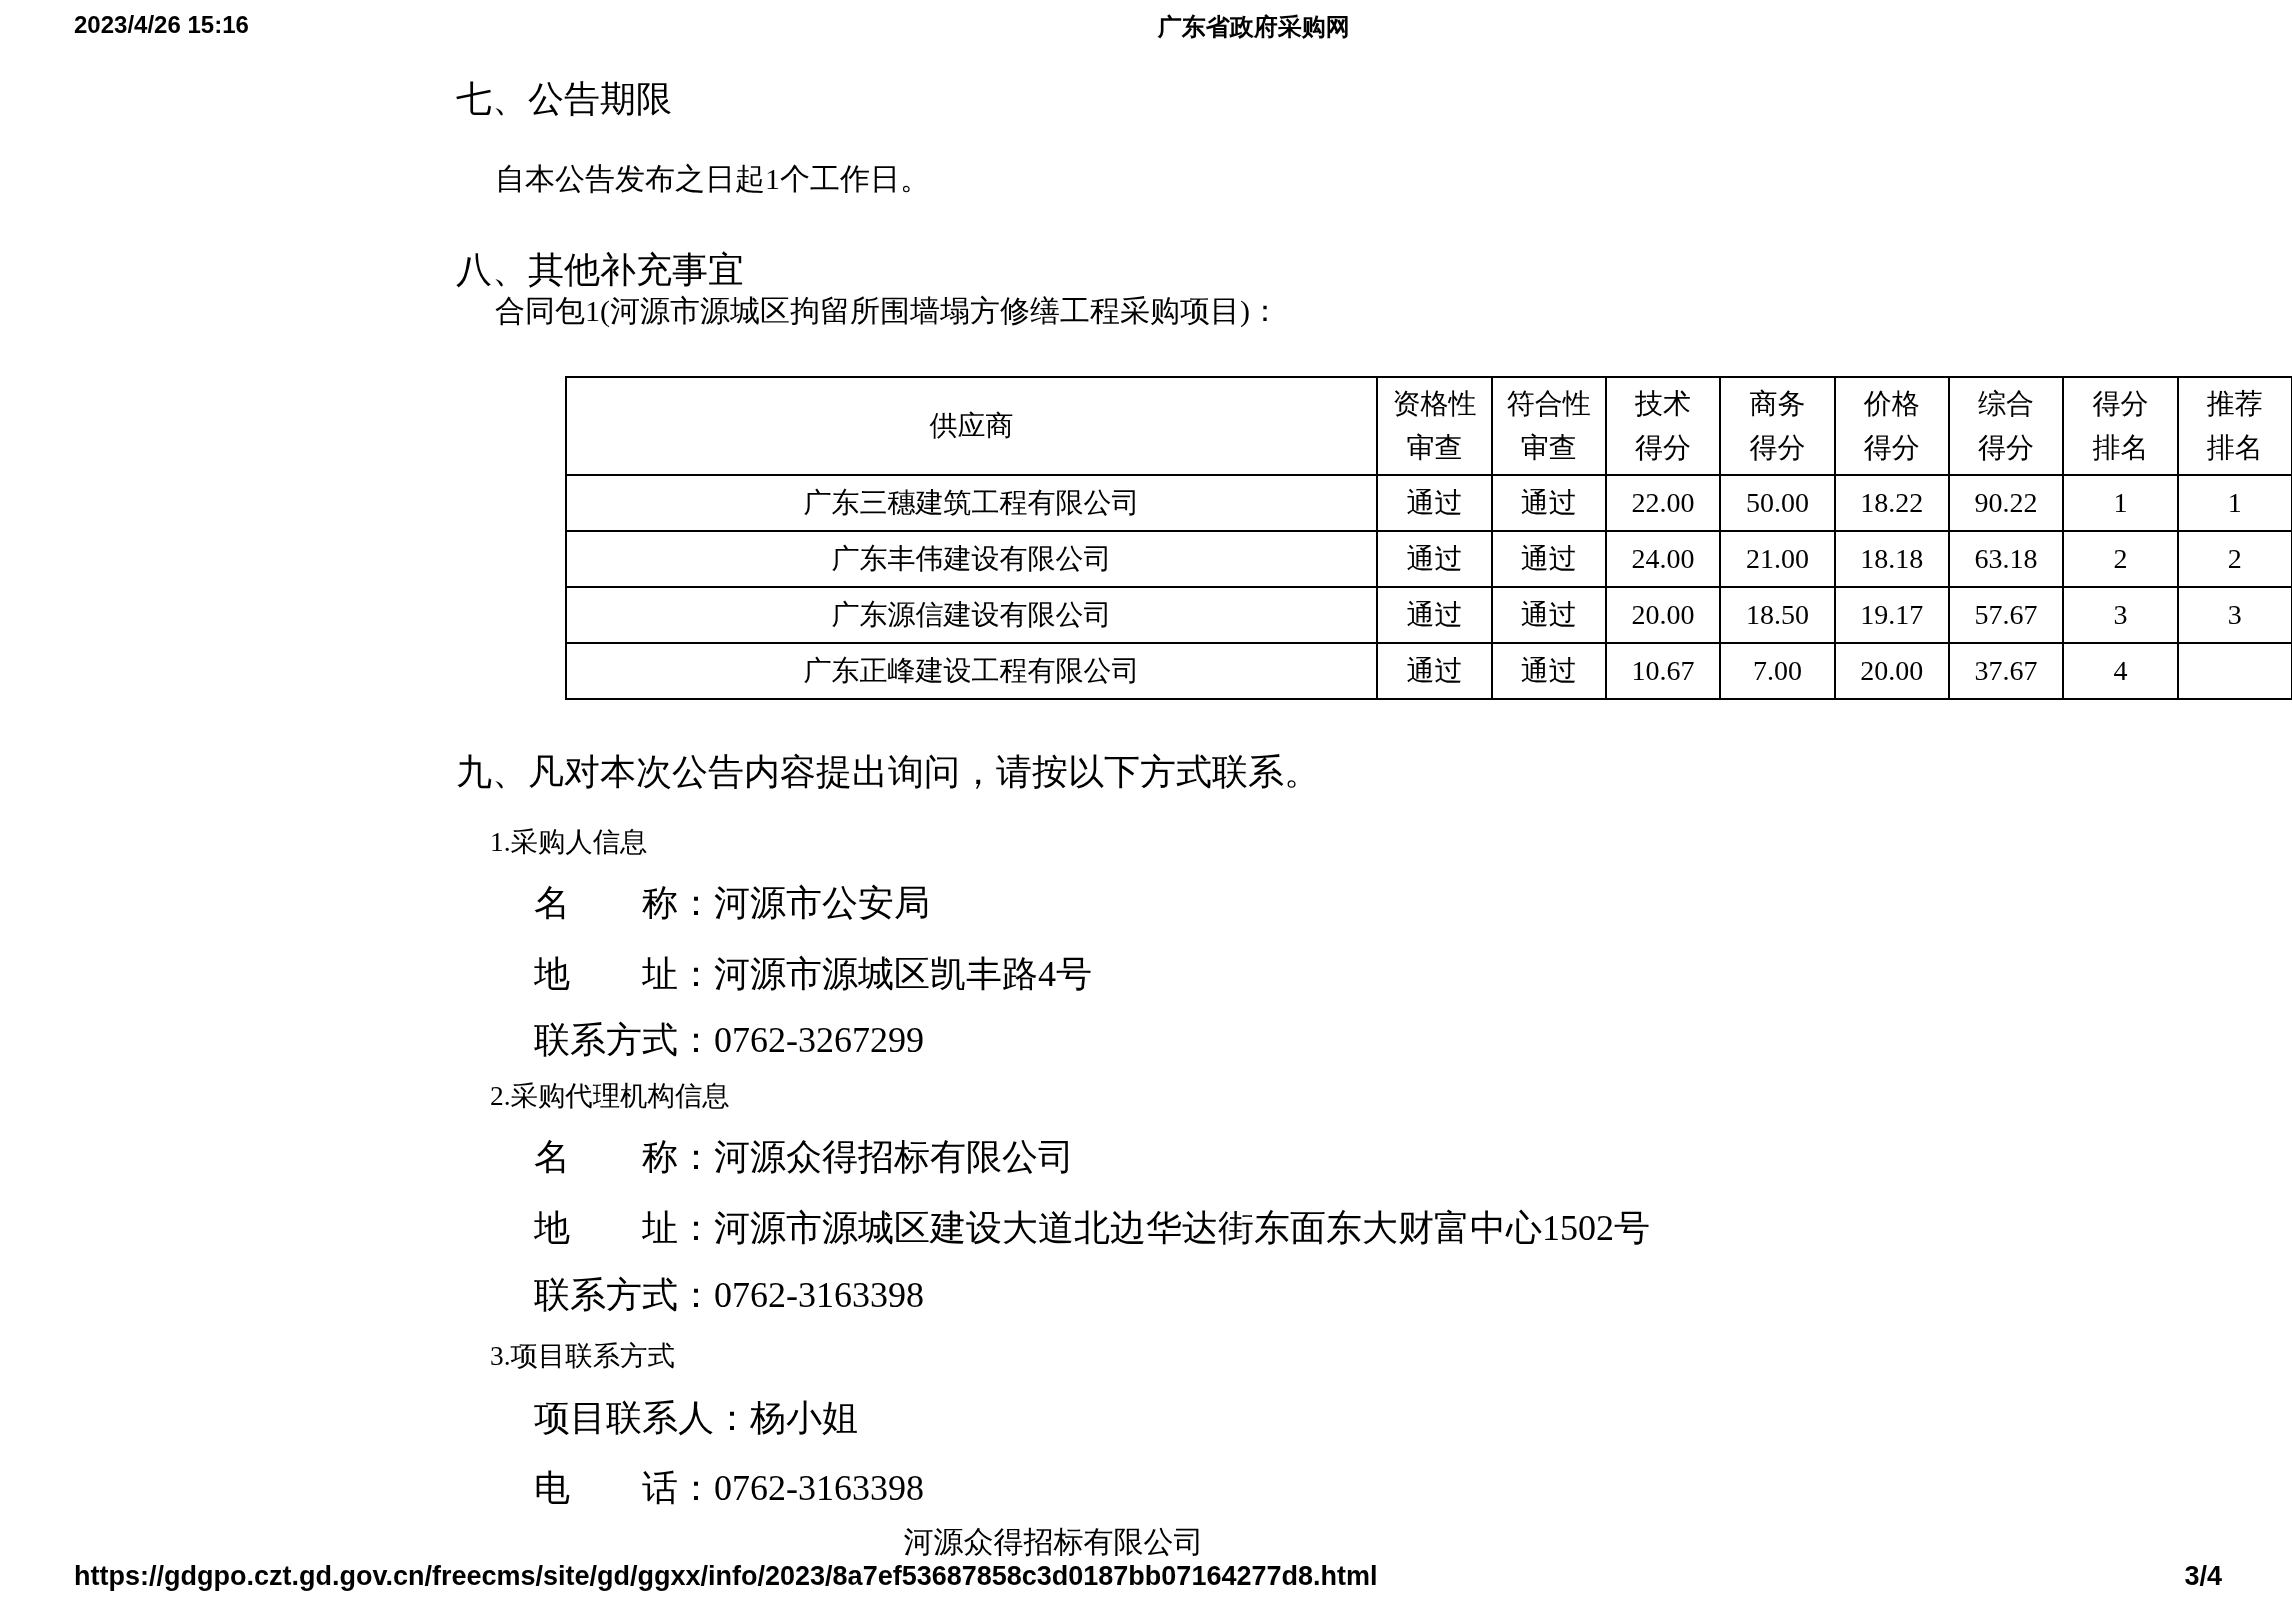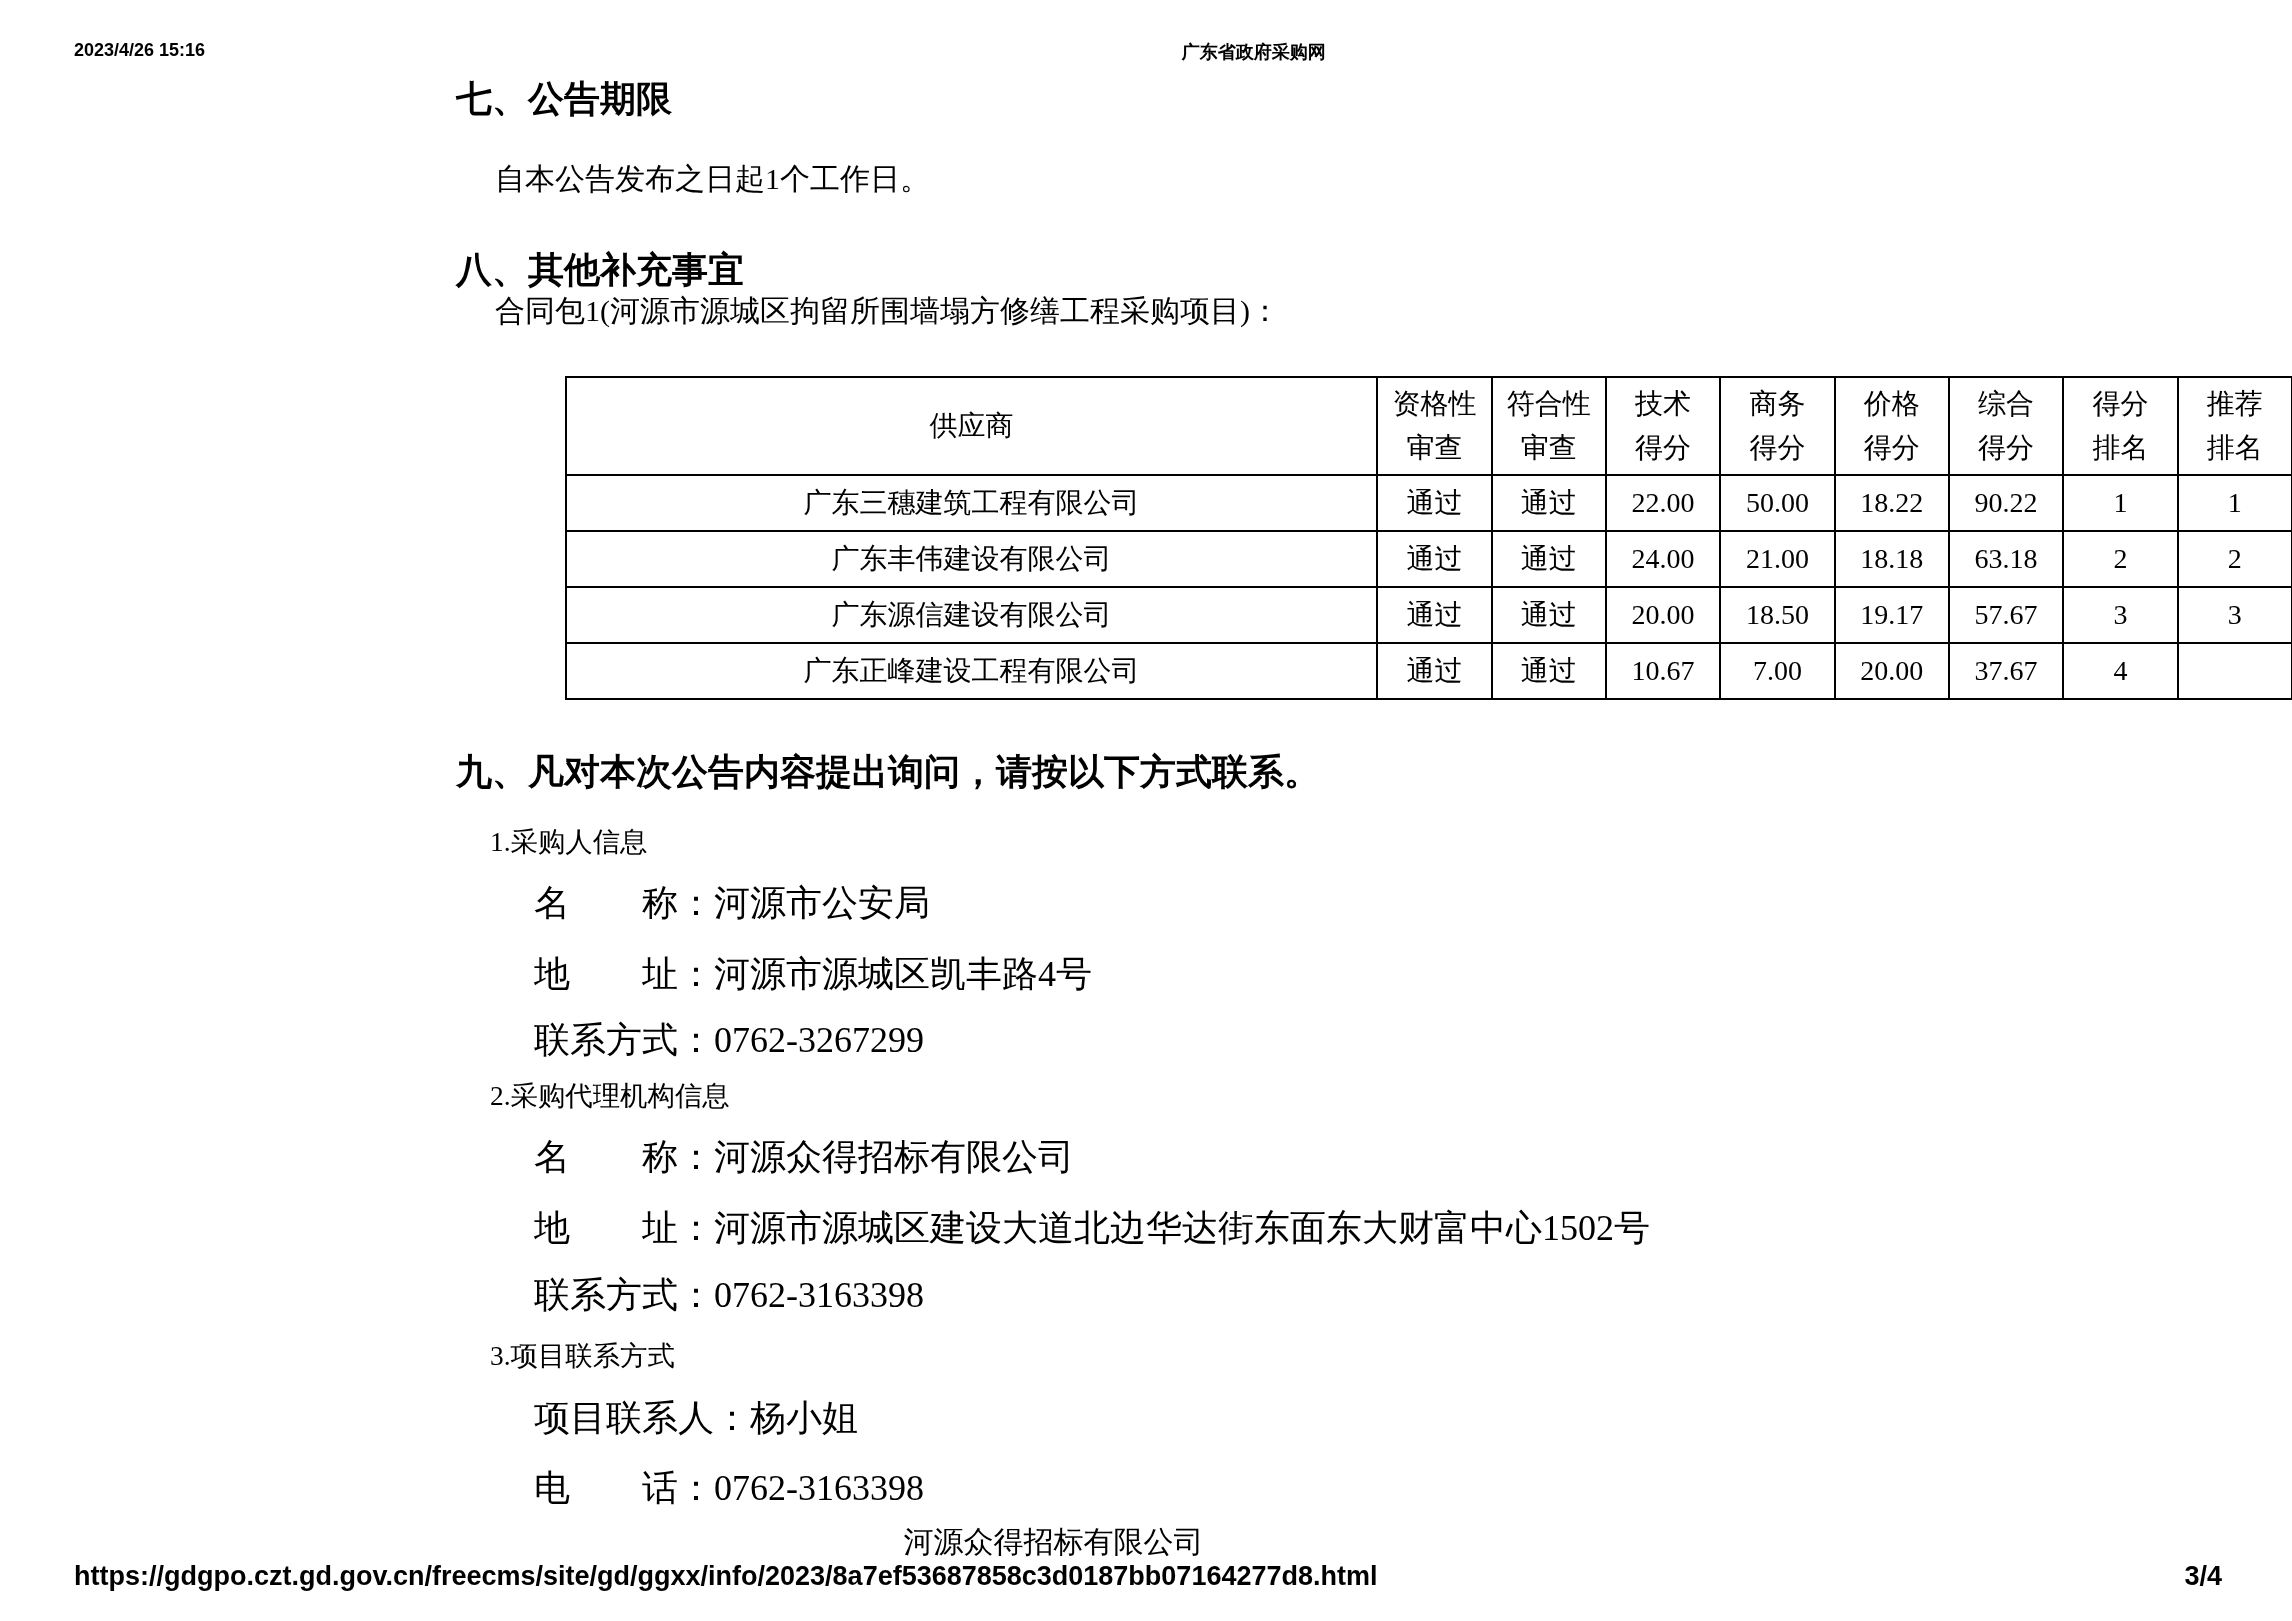--- a/index.html
+++ b/index.html
@@ -3,38 +3,38 @@
 <meta charset="utf-8">
 <style>
   html,body{margin:0;padding:0;}
   body{
     width:2293px;height:1621px;background:#ffffff;color:#000;
     position:relative;overflow:hidden;
     font-family:"Liberation Serif","DejaVu Serif",serif;
   }
   
   .print-header{
-    position:absolute;top:40px;left:74px;right:74px;height:29px;
+    position:absolute;top:11px;left:74px;right:74px;height:29px;
     font-family:"Liberation Sans","DejaVu Sans",sans-serif;
-    font-size:18px;font-weight:600;
+    font-size:24px;font-weight:600;
   }
   .print-header .timestamp{position:absolute;left:0;top:0;}
   .print-header .site-title{position:absolute;left:55%;transform:translateX(-50%);top:0;}
   .print-footer{
     position:absolute;bottom:31px;left:74px;right:71px;height:29px;
     font-family:"Liberation Sans","DejaVu Sans",sans-serif;
     font-size:27px;font-weight:600;
   }
   .print-footer .url{position:absolute;left:0;top:0;}
   .print-footer .page-num{position:absolute;right:0;top:0;}
 
   
   .content{position:absolute;top:0;left:0;width:100%;}
   .sec-heading{
-    font-size:36px;font-weight:700;line-height:1.2;
+    font-size:36px;font-weight:400;line-height:1.2;
     margin:0 0 0 456px;
   }
   .h7{margin-top:78px;}
   .h8{margin-top:51px;}
   .h9{margin-top:51px;}
   .body-line{
     font-size:30px;line-height:1.25;margin:0 0 0 495px;
   }
   .p7{margin-top:39px;}
   .p8{}

